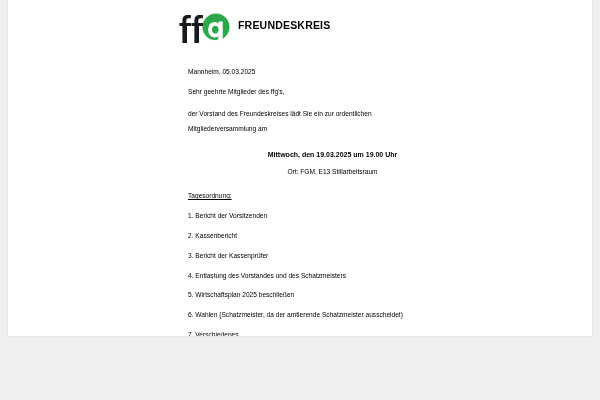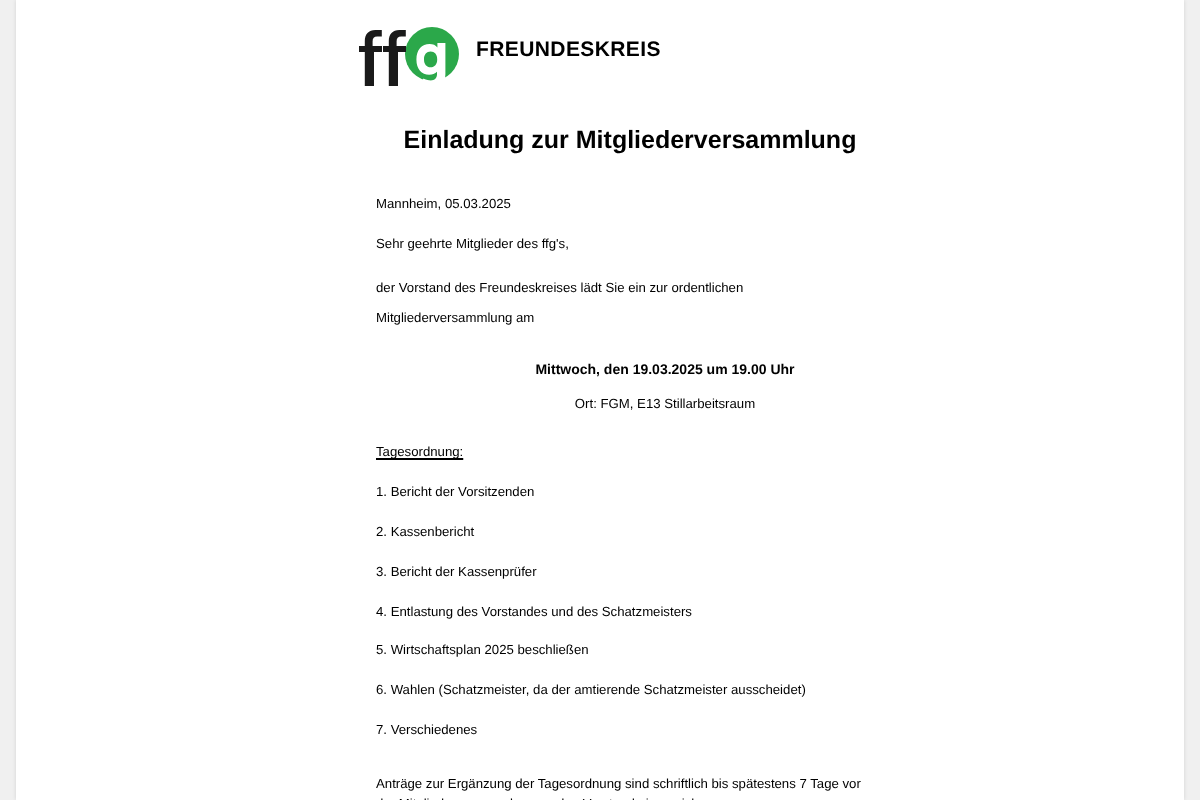--- a/index.html
+++ b/index.html
@@ -11,21 +11,21 @@
     height: 400px;
     background: #f0f0f0;
     font-family: "Liberation Sans", sans-serif;
     overflow: hidden;
   }
   .page {
     position: absolute;
     left: 8px;
     top: 0;
     width: 584px;
-    height: 400px;
+    height: 336px;
     background: #ffffff;
     box-shadow: 0 0 2px rgba(0,0,0,0.12);
     overflow: hidden;
   }
   .content {
     position: absolute;
     left: 0;
     top: 0;
     width: 584px;
   }
@@ -133,21 +133,20 @@
           <g fill="#ffffff">
             <path d="M40.5 15.5 h4.2 v15.6 c0 4.2-2.6 6.6-7 6.6 -2.2 0-3.9-0.4-5.2-1.2 l1.2-3.2 c1 0.6 2.2 0.9 3.6 0.9 2.1 0 3.2-1.1 3.2-3.2 v-1.1 c-1 1-2.3 1.5-3.9 1.5 -3.8 0-6.4-2.8-6.4-7.6 0-4.9 2.7-7.8 6.6-7.8 1.7 0 3 0.6 3.9 1.7 v-2.2 z m-3.2 12.1 c2 0 3.3-1.5 3.3-3.9 0-2.4-1.3-3.9-3.3-3.9 -2 0-3.3 1.5-3.3 3.9 0 2.4 1.3 3.9 3.3 3.9 z"></path>
           </g>
         </svg>
       </div>
       <div class="org-name">
         <div class="org-line">FREUNDESKREIS</div>
       </div>
     </div>
 
-    <div class="doc-title">Einladung zur Mitgliederversammlung</div>
 
     <div class="place-date">Mannheim, 05.03.2025</div>
 
     <div class="body-wrap">
       <div class="para">Sehr geehrte Mitglieder des ffg's,</div>
       <div class="para">der Vorstand des Freundeskreises lädt Sie ein zur ordentlichen</div>
       <div class="para tight">Mitgliederversammlung am</div>
 
       <div class="meeting-line">Mittwoch, den 19.03.2025 um 19.00 Uhr</div>
       <div class="location-line">Ort: FGM, E13 Stillarbeitsraum</div>

